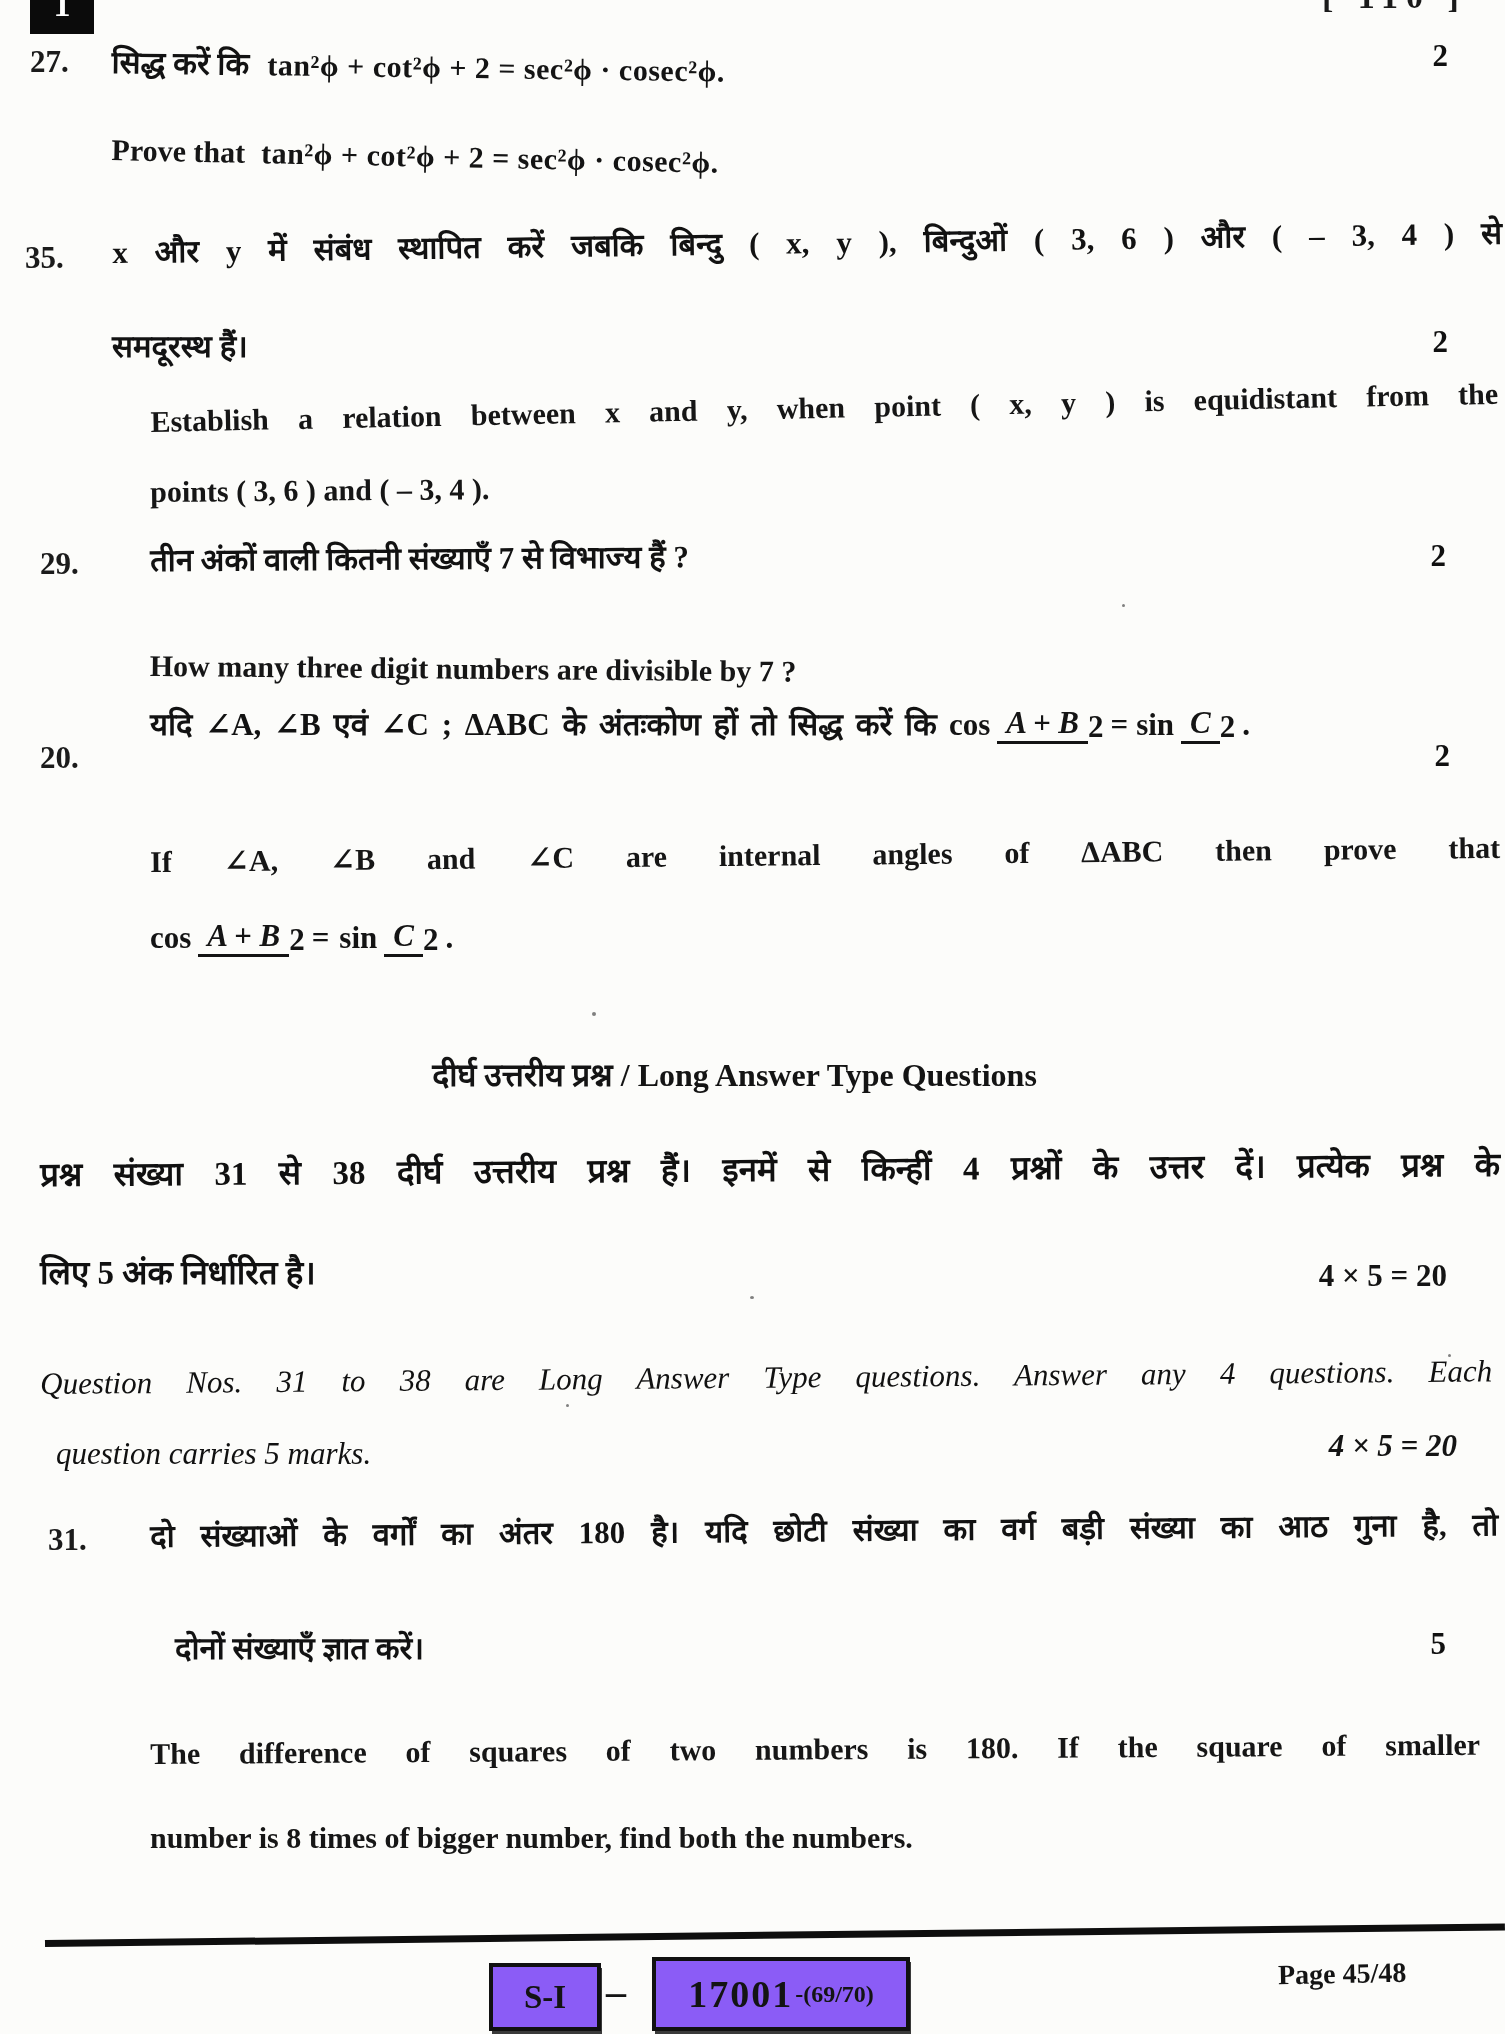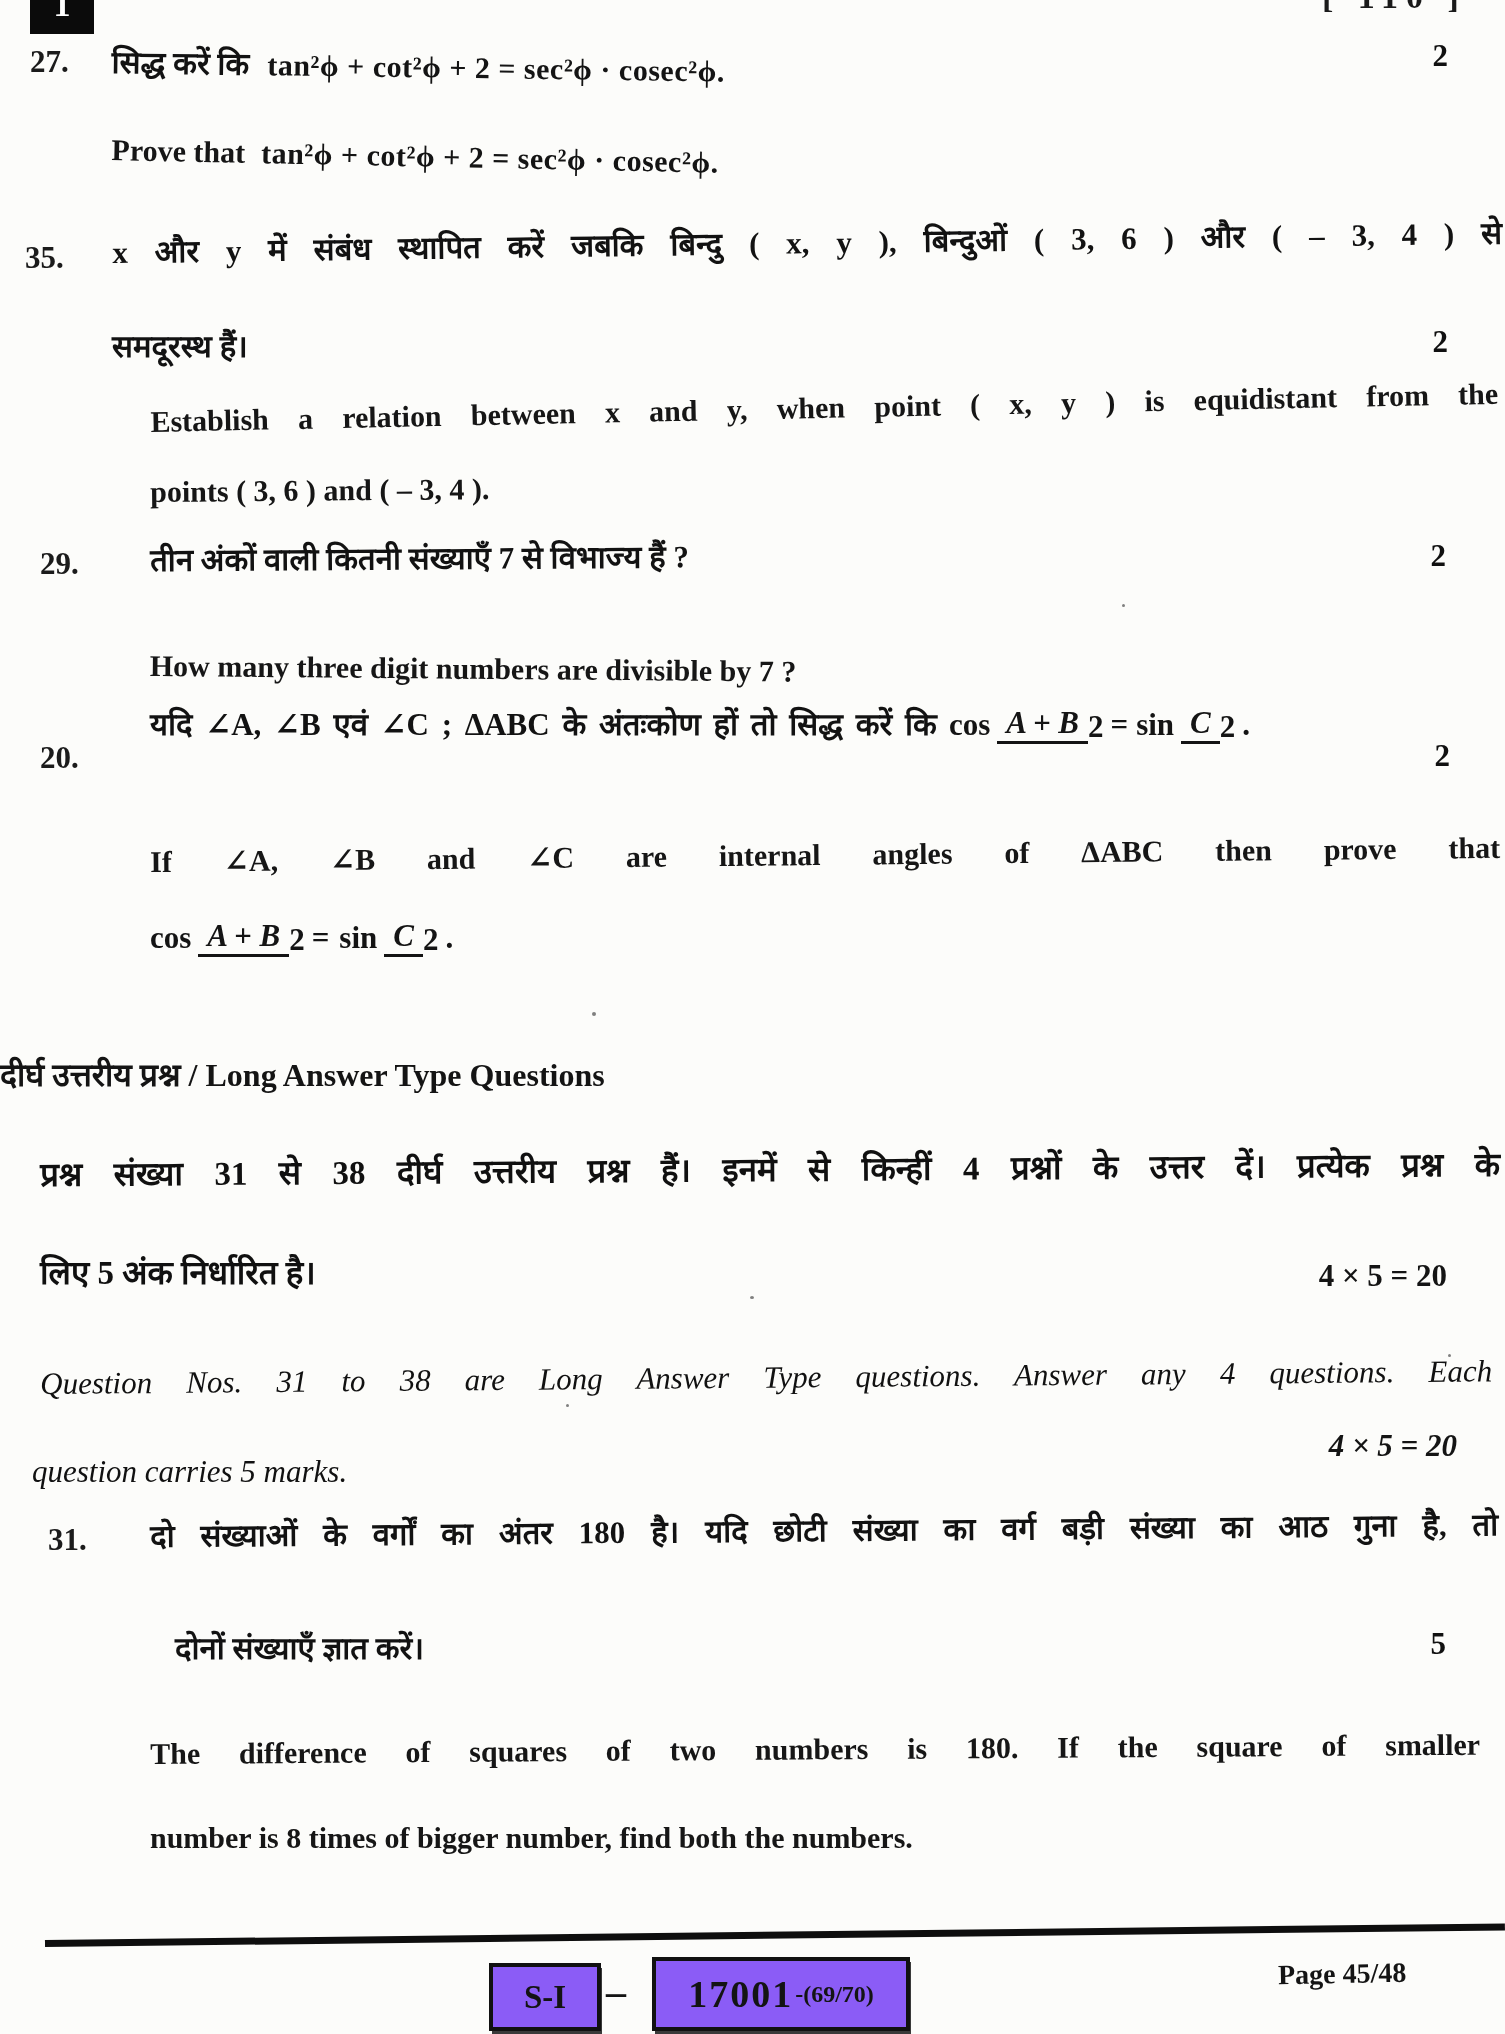--- a/index.html
+++ b/index.html
@@ -40,21 +40,21 @@
   .stretch{text-align:justify;text-align-last:justify;}
   .formula{font-size:30px;font-weight:600;letter-spacing:.5px;}
   .frac{
     display:inline-flex;align-items:center;
     vertical-align:middle;line-height:1.02;margin:0 7px;
   }
   .frac .num{padding:0 9px 2px 9px;border-bottom:3px solid #141414;font-style:italic;font-weight:700;}
   .frac .den{font-weight:700;padding-top:2px;}
   .fxrow{display:flex;align-items:center;font-size:31px;font-weight:700;}
   .fxrow .fn{font-weight:600;}
-  .heading{font-size:32px;font-weight:700;width:1469px;}
+  .heading{font-size:32px;font-weight:700;text-align:center;width:1469px;}
   .instr-hi{font-size:33px;font-weight:700;line-height:1.3;color:#101010;}
   .instr-en{font-size:31px;font-weight:400;font-style:italic;line-height:1.3;color:#111;}
   .instr-marks{font-size:31px;font-weight:700;}
   .instr-marks.it{font-style:italic;}
   
   .rule{
     left:45px;top:1940px;width:1460px;height:7px;background:#0e0e0e;
     transform:rotate(-0.65deg);transform-origin:left center;
   }
   .fbox{
@@ -143,21 +143,21 @@
     <span>.</span>
   </div>
 
   <div class="abs heading" style="left:0;top:1052px;">दीर्घ उत्तरीय प्रश्न / Long Answer Type Questions</div>
 
   <div class="abs instr-hi stretch" style="left:40px;top:1154px;width:1460px;transform:rotate(-0.4deg);transform-origin:left top;">प्रश्न संख्या 31 से 38 दीर्घ उत्तरीय प्रश्न हैं। इनमें से किन्हीं 4 प्रश्नों के उत्तर दें। प्रत्येक प्रश्न के</div>
   <div class="abs instr-hi" style="left:40px;top:1252px;">लिए 5 अंक निर्धारित है।</div>
   <div class="abs instr-marks" style="left:1272px;top:1258px;width:175px;text-align:right;">4 × 5 = 20</div>
 
   <div class="abs instr-en stretch" style="left:40px;top:1364px;width:1452px;transform:rotate(-0.5deg);transform-origin:left top;">Question Nos. 31 to 38 are Long Answer Type questions. Answer any 4 questions. Each</div>
-  <div class="abs instr-en" style="left:32px;top:1434px;margin-top:18px;">question carries 5 marks.</div>
+  <div class="abs instr-en" style="left:56px;top:1434px;">question carries 5 marks.</div>
   <div class="abs instr-marks it" style="left:1285px;top:1428px;width:172px;text-align:right;">4 × 5 = 20</div>
 
   <div class="abs qnum" style="left:48px;top:1522px;">31.</div>
   <div class="abs hi stretch" style="left:150px;top:1518px;width:1348px;transform:rotate(-0.5deg);transform-origin:left top;">दो संख्याओं के वर्गों का अंतर 180 है। यदि छोटी संख्या का वर्ग बड़ी संख्या का आठ गुना है, तो</div>
   <div class="abs hi" style="left:150px;top:1630px;margin-left:25px;">दोनों संख्याएँ ज्ञात करें।</div>
   <div class="abs marks" style="left:1400px;top:1626px;">5</div>
   <div class="abs en stretch" style="left:150px;top:1734px;width:1330px;transform:rotate(-0.4deg);transform-origin:left top;">The difference of squares of two numbers is 180. If the square of smaller</div>
   <div class="abs en" style="left:150px;top:1818px;">number is 8 times of bigger number, find both the numbers.</div>
 
   <div class="speck" style="left:592px;top:1012px;width:4px;height:4px;"></div>

